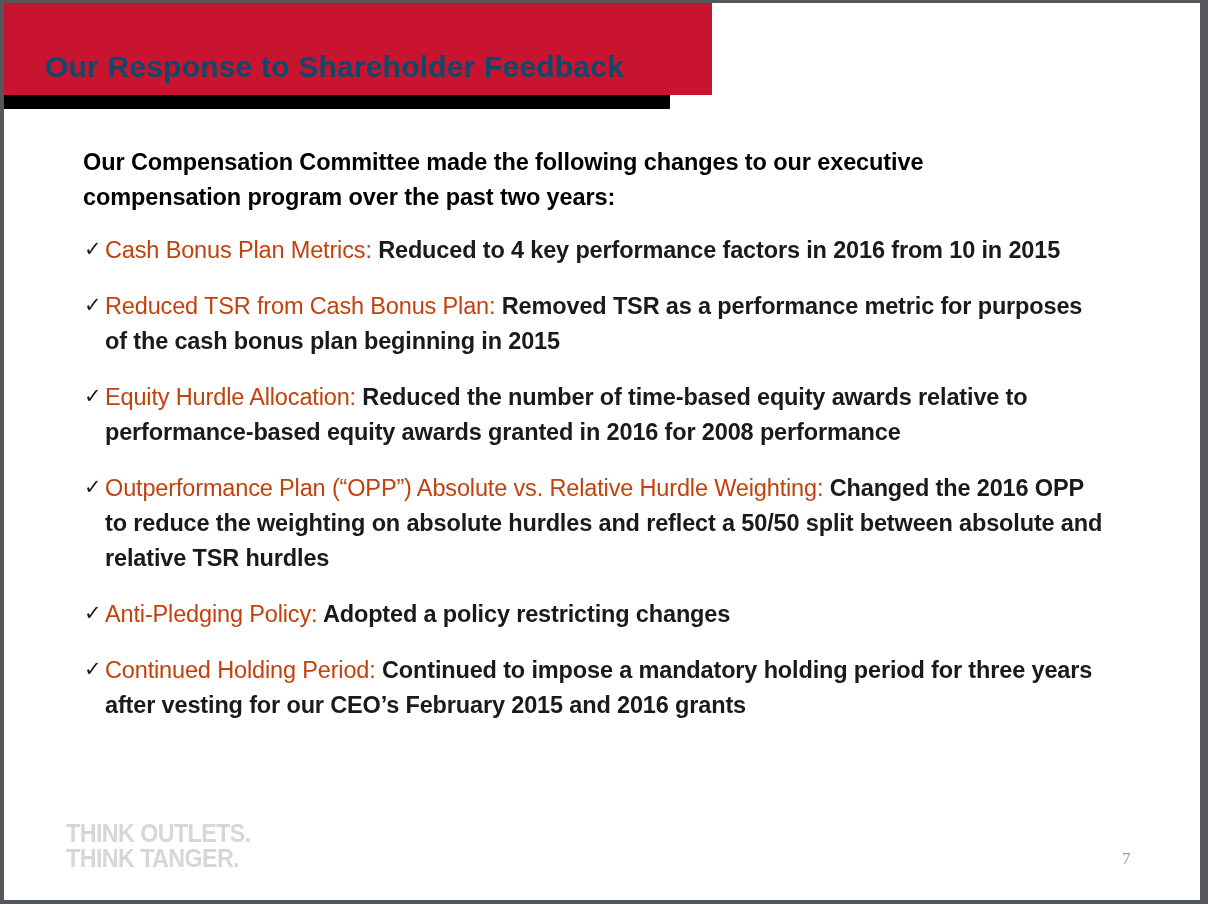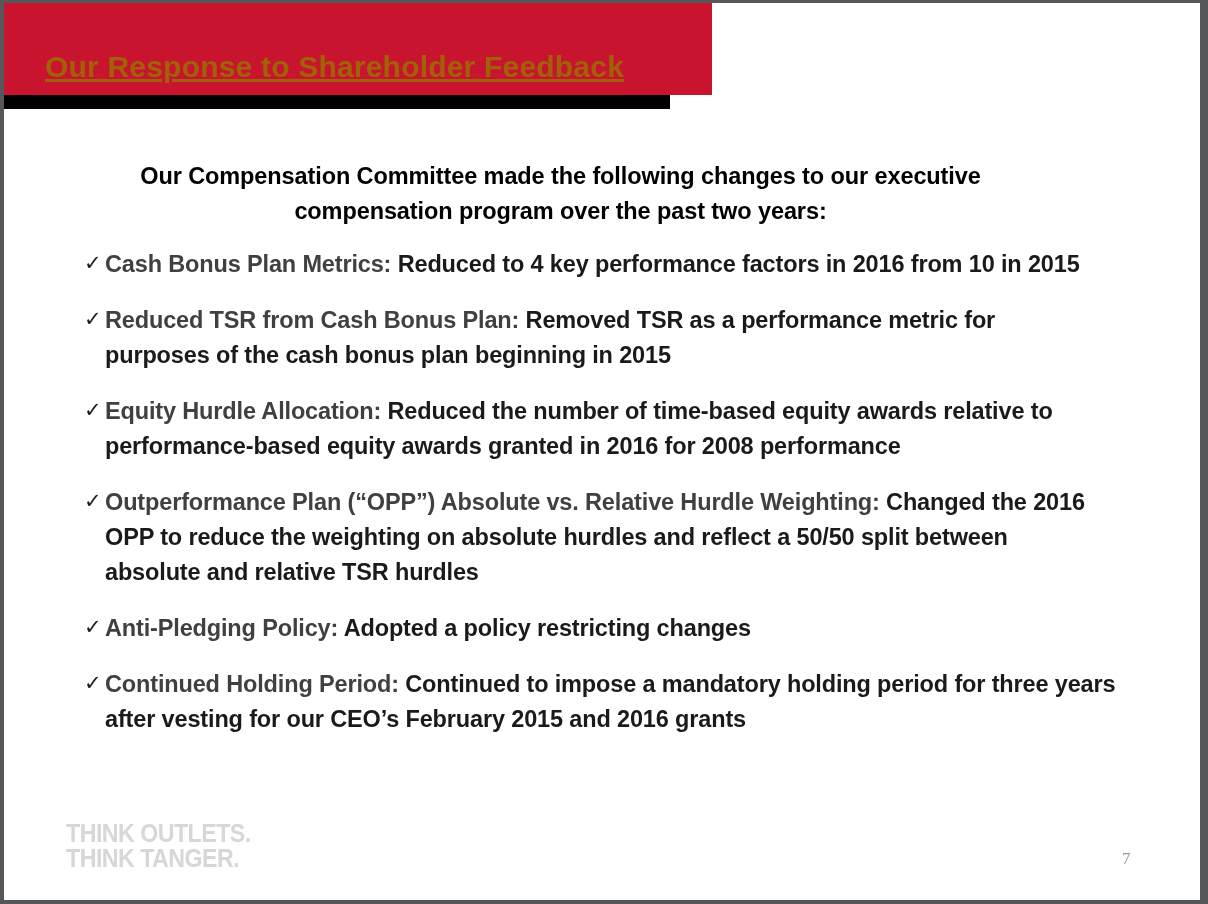--- a/index.html
+++ b/index.html
@@ -30,24 +30,23 @@
     width: 712px;
     height: 95px;
     background: #C8142F;
   }
   #header-title {
     position: absolute;
     left: 41px;
     top: 47px;
     font-size: 30px;
     font-weight: bold;
-    color: #a16207;
+    color: #0c4a6e;
     letter-spacing: 0.2px;
     white-space: nowrap;
-    text-decoration: underline;
   }
   #header-underbar {
     position: absolute;
     left: -4px;
     top: 92px;
     width: 670px;
     height: 14px;
     background: #000000;
   }
 
@@ -58,23 +57,22 @@
     top: 140px;
     width: 1060px;
   }
 
   #intro {
     font-size: 23.5px;
     font-weight: bold;
     color: #000000;
     line-height: 35px;
     width: 955px;
-    margin: 16px 0 18px 0;
+    margin: 2px 0 18px 0;
     letter-spacing: -0.1px;
-    text-align: center;
   }
 
   .bullet {
     position: relative;
     padding-left: 22px;
     font-size: 23.5px;
     color: #1a1a1a;
     line-height: 35px;
     margin-bottom: 21px;
     letter-spacing: -0.15px;
@@ -82,22 +80,22 @@
   .bullet .check {
     position: absolute;
     left: 1px;
     top: -2px;
     font-size: 21px;
     font-weight: normal;
     color: #1a1a1a;
     line-height: 35px;
   }
   .bullet .lead {
-    font-weight: bold;
-    color: #404040;
+    font-weight: normal;
+    color: #c2410c;
   }
   .bullet .rest {
     font-weight: bold;
   }
   .bullet.w1 { width: 1055px; }
   .bullet.w2 { width: 1020px; }
   .bullet.w3 { width: 1040px; }
   .bullet.w4 { width: 1025px; }
   .bullet.w5 { width: 1000px; }
   .bullet.w6 { width: 1035px; }

